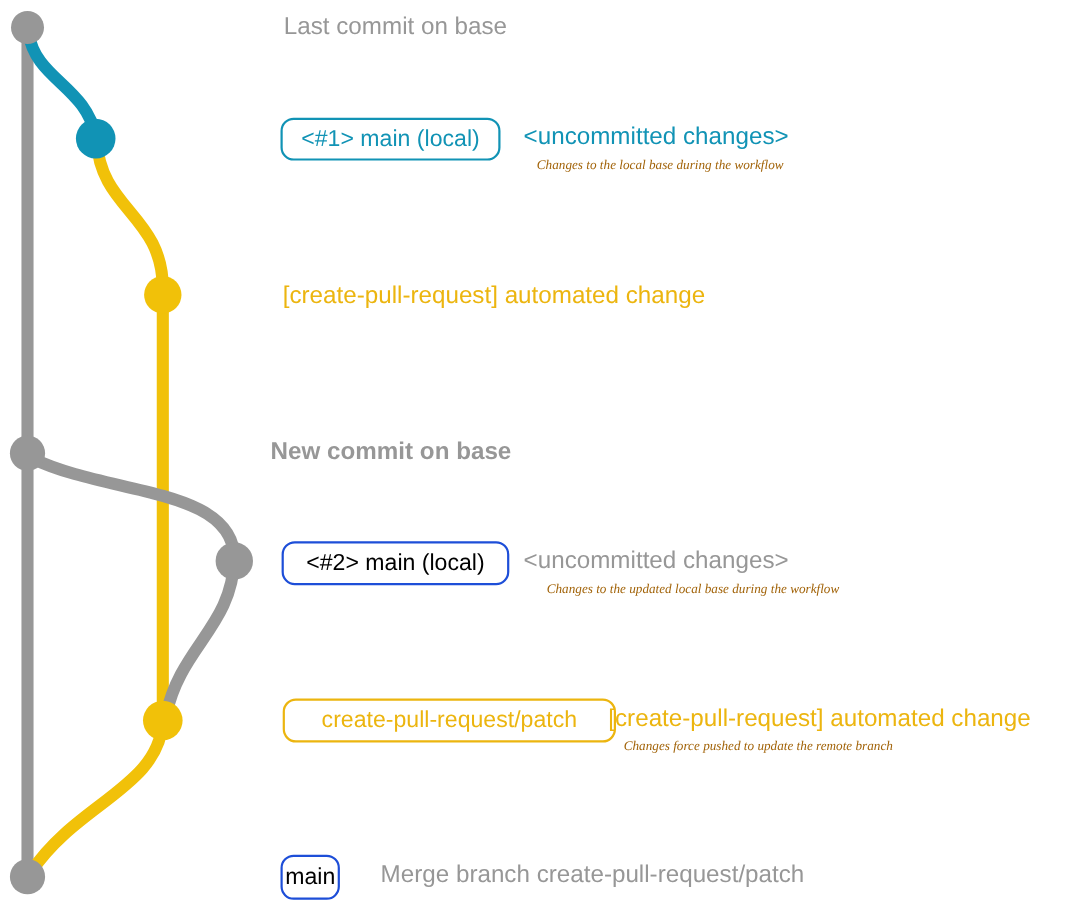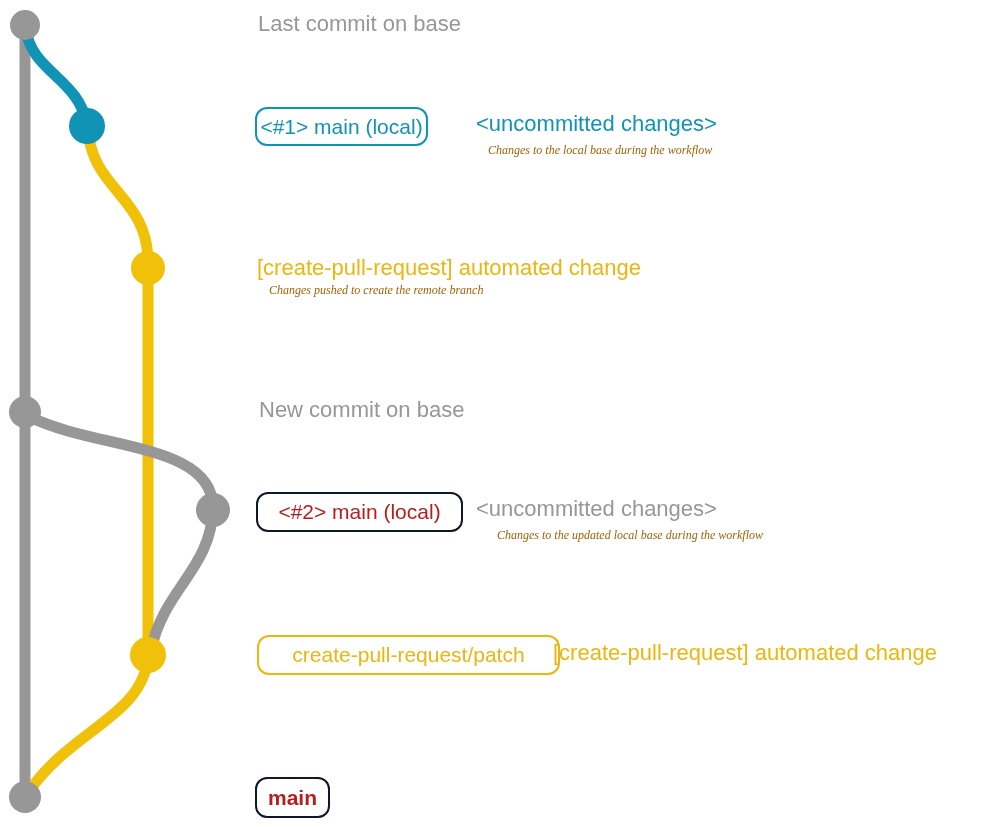--- a/index.html
+++ b/index.html
@@ -24,37 +24,37 @@
     display: flex;
     align-items: center;
     justify-content: center;
     border-radius: 12px;
     background: #ffffff;
     font-size: 21px;
     font-family: "Liberation Sans", sans-serif;
     white-space: nowrap;
   }
   .badge-blue { border: 2px solid #1193b5; color: #1193b5; }
-  .badge-gray { border: 2px solid #0f172a; color: #b91c1c; }
+  .badge-gray { border: 2px solid #1d4ed8; color: #000000; }
   .badge-gold { border: 2px solid #ecb50f; color: #ecb50f; }
 
   .pos-last-commit { left: 258px; top: 12px; }
-  .pos-badge-r1   { left: 255px; top: 107px; width: 173px; height: 39px; }
+  .pos-badge-r1   { left: 255px; top: 107px; width: 200px; height: 39px; }
   .pos-head-r1    { left: 476px; top: 112px; }
   .pos-cap-r1     { left: 488px; top: 144px; }
   .pos-head-r2    { left: 257px; top: 256px; }
   .pos-cap-r2     { left: 269px; top: 284px; }
-  .pos-new-commit { left: 259px; top: 398px; }
+  .pos-new-commit { left: 246px; top: 398px; font-weight: bold; }
   .pos-badge-r3   { left: 256px; top: 492px; width: 207px; height: 40px; }
   .pos-head-r3    { left: 476px; top: 497px; }
   .pos-cap-r3     { left: 497px; top: 529px; }
   .pos-badge-r4   { left: 257px; top: 635px; width: 303px; height: 40px; }
   .pos-head-r4    { left: 553px; top: 641px; }
   .pos-cap-r4     { left: 567px; top: 672px; }
-  .pos-badge-r5   { left: 255px; top: 777px; width: 75px; height: 41px; font-weight: bold; }
+  .pos-badge-r5   { left: 255px; top: 777px; width: 54px; height: 41px; }
   .pos-msg-r5     { left: 346px; top: 783px; }
 </style>
 </head>
 <body>
 
 <div class="canvas">
 
   <svg class="graph-svg" width="260" height="827" viewBox="0 0 260 827">
 
     <path d="M 25 25 L 25 797" stroke="#979797" stroke-width="11" fill="none" stroke-linecap="round"></path>
@@ -76,26 +76,27 @@
     <circle cx="25" cy="797" r="16" fill="#979797"></circle>
   </svg>
 
   <div class="txt sans22 c-gray pos-last-commit">Last commit on base</div>
 
   <div class="badge badge-blue pos-badge-r1">&lt;#1&gt; main (local)</div>
   <div class="txt sans22 c-blue pos-head-r1">&lt;uncommitted changes&gt;</div>
   <div class="txt serif20 pos-cap-r1">Changes to the local base during the workflow</div>
 
   <div class="txt sans22 c-gold pos-head-r2">[create-pull-request] automated change</div>
-  <div class="txt serif20 pos-cap-r2">Changes pushed to create the remote branch</div>
 
   <div class="txt sans22 c-gray pos-new-commit">New commit on base</div>
 
   <div class="badge badge-gray pos-badge-r3">&lt;#2&gt; main (local)</div>
   <div class="txt sans22 c-gray pos-head-r3">&lt;uncommitted changes&gt;</div>
   <div class="txt serif20 pos-cap-r3">Changes to the updated local base during the workflow</div>
 
   <div class="badge badge-gold pos-badge-r4">create-pull-request/patch</div>
   <div class="txt sans22 c-gold pos-head-r4">[create-pull-request] automated change</div>
+  <div class="txt serif20 pos-cap-r4">Changes force pushed to update the remote branch</div>
 
   <div class="badge badge-gray pos-badge-r5">main</div>
+  <div class="txt sans22 c-gray pos-msg-r5">Merge branch create-pull-request/patch</div>
 
 </div>
 
 </body></html>

